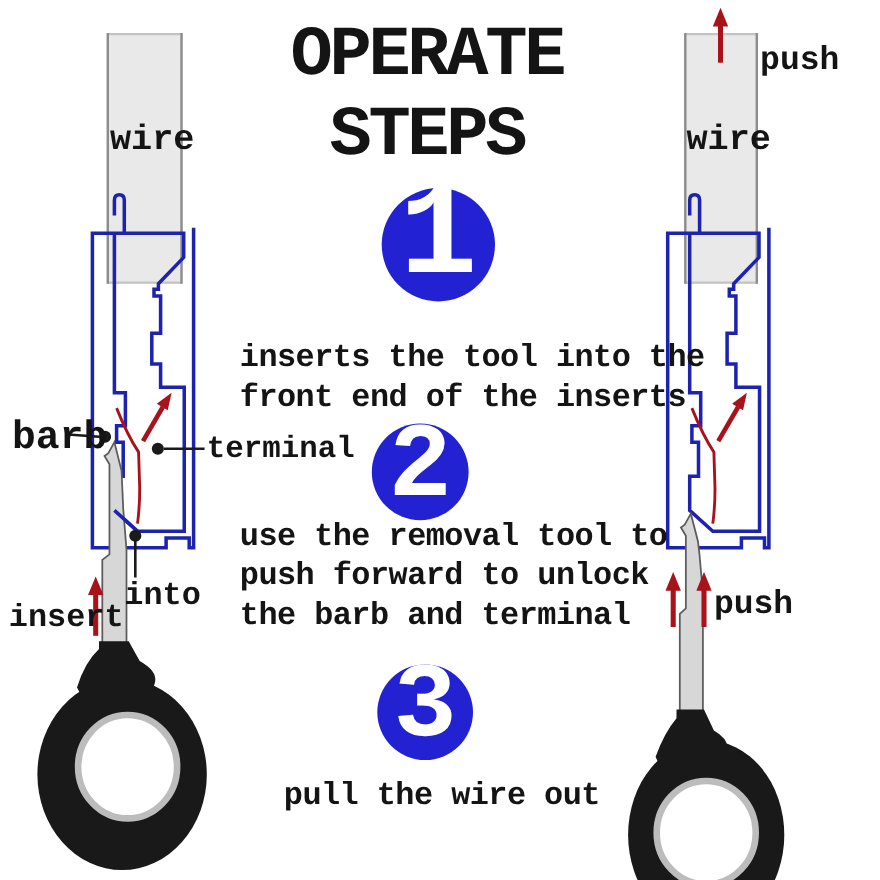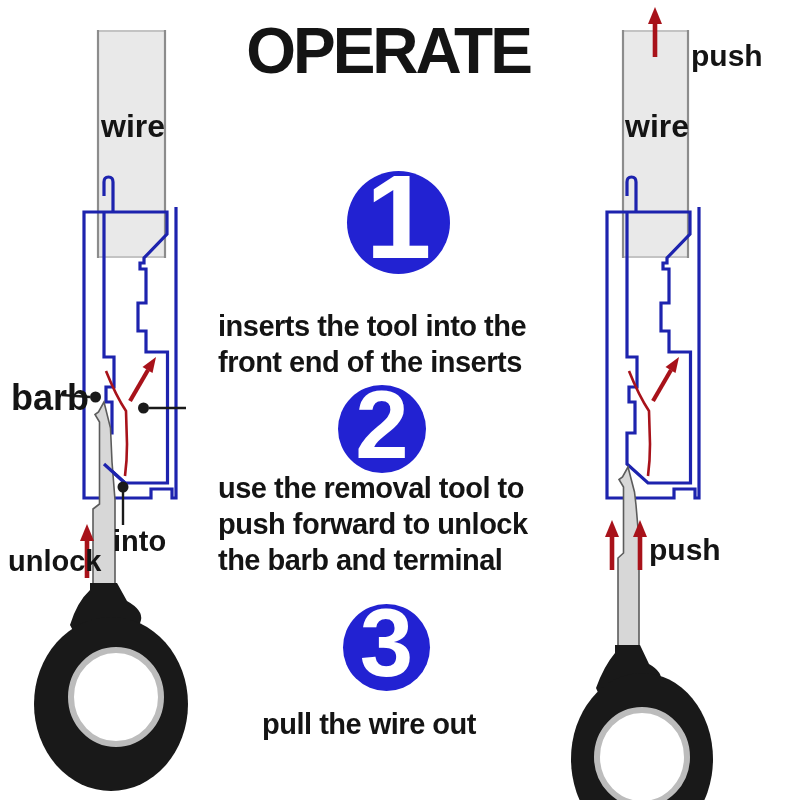--- a/index.html
+++ b/index.html
@@ -1,18 +1,18 @@
 <!DOCTYPE html>
 <html style="--step-circle-blue: #2222d2; --housing-blue: #1d23ae; --arrow-red: #a8121a; --wire-gray: #e9e9e9; --label-black: #141414; --tool-handle-black: #191919;"><head>
 <meta charset="utf-8">
 <style>
   html,body{margin:0;padding:0;background:#ffffff;}
   #canvas{
     position:relative;width:800px;height:800px;background:#ffffff;overflow:hidden;
-    font-family:Liberation Sans, sans-serif;font-weight:bold;color:var(--label-black,#141414);
+    font-family:Liberation Mono, monospace;font-weight:bold;color:var(--label-black,#141414);
   }
   #art{position:absolute;left:0;top:0;}
   
   .housing{stroke:var(--housing-blue,#1d23ae);stroke-width:3.2;fill:none;stroke-linejoin:miter;}
   .red-line{stroke:var(--arrow-red,#a8121a);stroke-width:2.6;fill:none;}
   .red-line.thick{stroke-width:4.6;}
   .red-line.diag{stroke-width:4.2;}
   .red-fill{fill:var(--arrow-red,#a8121a);}
   .leader{stroke:#1a1a1a;stroke-width:2.4;}
   .dot{fill:#1a1a1a;}
@@ -115,20 +115,21 @@
     <g>
       <line class="red-line thick" x1="612" y1="570" x2="612" y2="533"></line>
       <polygon class="red-fill" points="612,520 605,537 619,537"></polygon>
       <line class="red-line thick" x1="640" y1="570" x2="640" y2="533"></line>
       <polygon class="red-fill" points="640,520 633,537 647,537"></polygon>
     </g>
   </svg>
 
   <div class="title">
     <div>OPERATE</div>
+    <div>STEPS</div>
   </div>
 
   <div class="badge c1">
     <span>1</span>
   </div>
   <div class="badge c2">
     <span>2</span>
   </div>
   <div class="badge c3">
     <span>3</span>
@@ -142,19 +143,20 @@
     <div>use the removal tool to</div>
     <div>push forward to unlock</div>
     <div>the barb and terminal</div>
   </div>
   <div class="step-text s3">
     <div>pull the wire out</div>
   </div>
 
   <div class="lbl lbl-wire-left">wire</div>
   <div class="lbl lbl-barb">barb</div>
+  <div class="lbl lbl-terminal">terminal</div>
   <div class="lbl lbl-hole">into</div>
-  <div class="lbl lbl-insert">unlock</div>
+  <div class="lbl lbl-insert">insert</div>
   <div class="lbl lbl-push-top">push</div>
   <div class="lbl lbl-wire-right">wire</div>
   <div class="lbl lbl-push-bottom">push</div>
 
 </div>
 
 </body></html>

